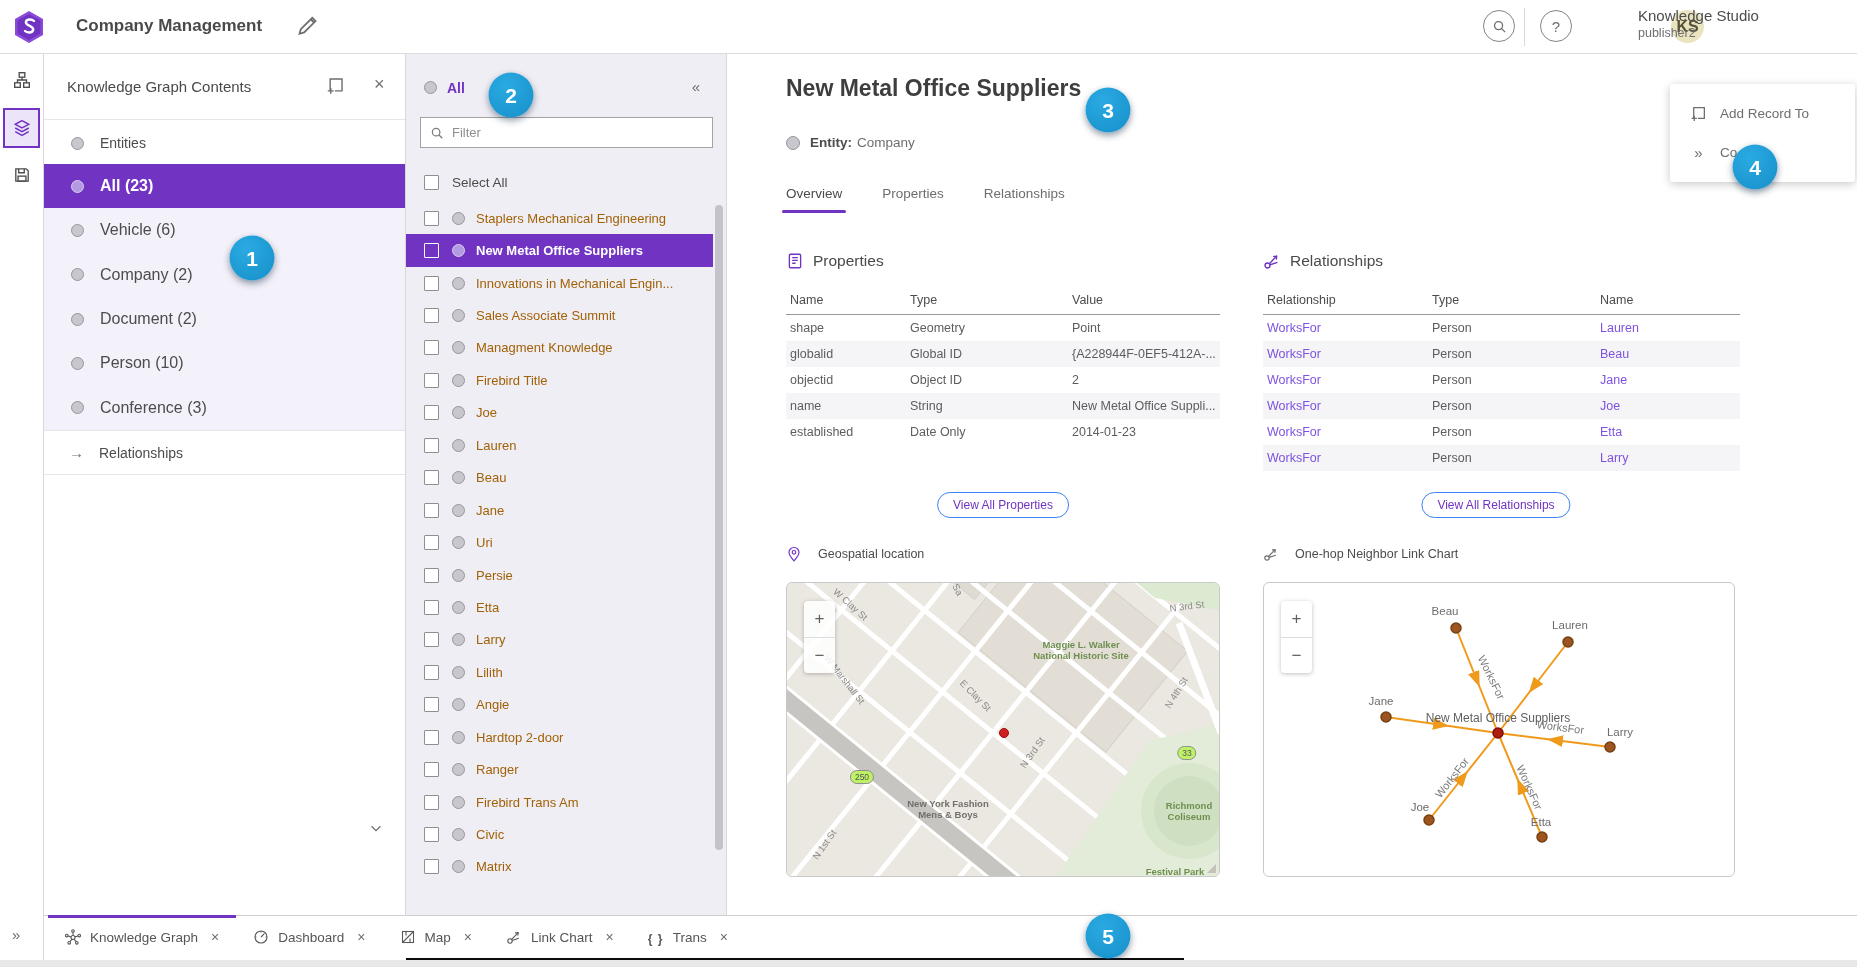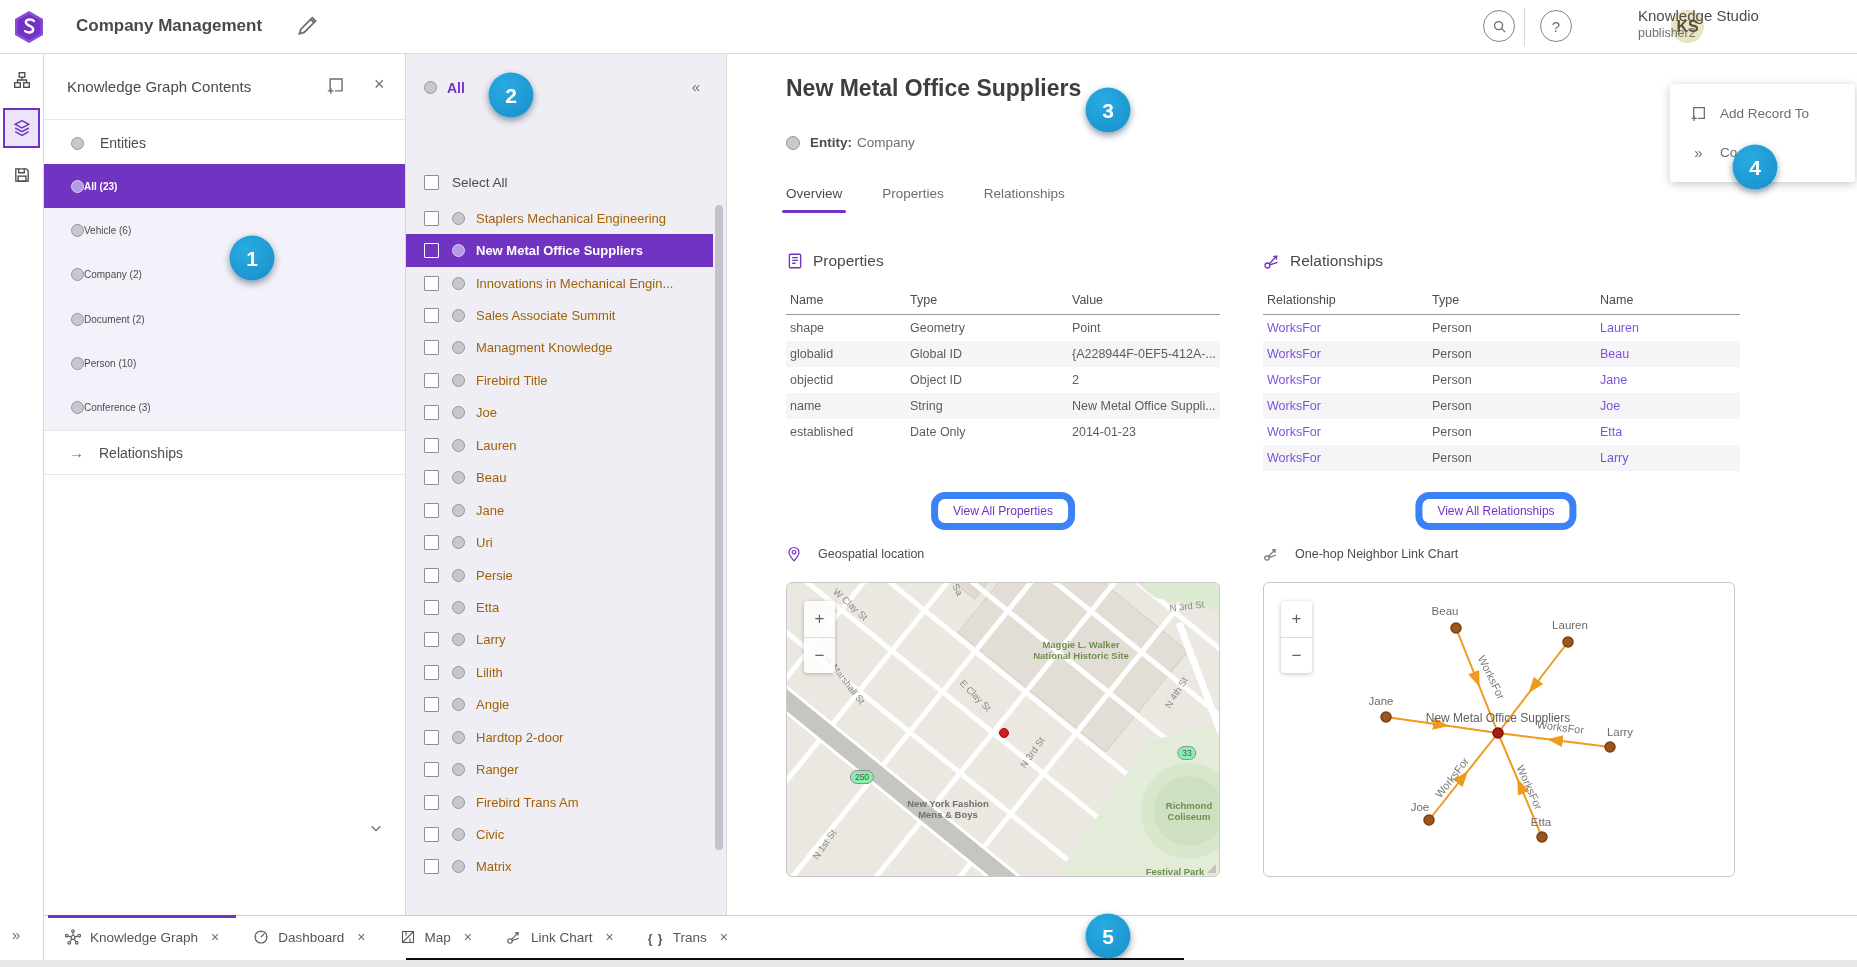--- a/index.html
+++ b/index.html
@@ -38,21 +38,21 @@
   .cp-title { position:absolute; left:23px; top:24px; font-size:15px; color:#4a4a4a; }
   .cp-addrec { position:absolute; left:282px; top:22px; width:19px; height:19px; color:#6e6e6e; cursor:pointer; }
   .cp-close { position:absolute; left:330px; top:20px; font-size:18px; color:#6e6e6e; cursor:pointer; }
   .ent-header { position:absolute; left:0; top:68px; width:100%; height:42px; display:flex; align-items:center; background:#fff; }
   .ent-header .circle { margin-left:27px; }
   .ent-header .ent-label { margin-left:16px; font-size:14px; }
   .chev { position:absolute; right:22px; width:14px; height:14px; color:#6e6e6e; cursor:pointer; }
   #entity-items { position:absolute; left:0; top:110px; width:100%; background:#f3f1f9; }
   .ent-row { height:44.3px; display:flex; align-items:center; cursor:pointer; }
   .ent-row .circle { margin-left:27px; }
-  .ent-row .ent-label { font-size:10px; color:#4c4c4c; }
+  .ent-row .ent-label { margin-left:16px; font-size:16px; color:#4c4c4c; }
   .ent-row.selected { background:#7133c2; }
   .ent-row.selected .ent-label { color:#fff; font-weight:700; }
   .ent-row.selected .circle { background:#b49ae2; border-color:#dccdf5; }
   .rel-row { position:absolute; left:0; top:376px; width:100%; height:45px; background:#fff;
              border-top:1px solid #e6e6e6; border-bottom:1px solid #e6e6e6; display:flex; align-items:center; cursor:pointer; }
   .rel-row .arrow { margin-left:25px; font-size:15px; color:#6e6e6e; }
   .rel-row .ent-label { margin-left:15px; font-size:14px; }
 
   .circle { width:13px; height:13px; border-radius:50%; background:#c9c7ce; border:1px solid #97949d; flex:0 0 auto; }
 
@@ -96,36 +96,36 @@
 
   .sec-header { position:absolute; top:198px; display:flex; align-items:center; gap:9px; }
   .sec-header svg { width:18px; height:18px; color:#7133c2; }
   .sec-title { font-size:15.5px; color:#4a4a4a; }
   .tbl { position:absolute; top:234px; border-collapse:collapse; table-layout:fixed; }
   .tbl th { text-align:left; font-weight:400; font-size:12.5px; color:#4c4c4c; padding:5px 4px 7px 4px;
             border-bottom:1px solid #999; }
   .tbl td { font-size:12.5px; color:#5d5d5d; padding:6px 4px; white-space:nowrap; overflow:hidden; }
   .tbl tr.shade td { background:#f5f4f6; }
   .tbl td.link { color:#7d52e0; cursor:pointer; }
-  .pill-btn { position:absolute; top:438px; transform:translateX(-50%); padding:5px 15px; border:7px solid #3b82f6;
+  .pill-btn { position:absolute; top:438px; transform:translateX(-50%); padding:5px 15px; border:1px solid #3b82f6;
               border-radius:14px; background:#fff; color:#7133c2; font-size:12px; cursor:pointer;
               font-family:"Liberation Sans", sans-serif; }
   .sub-header { position:absolute; top:492px; display:flex; align-items:center; gap:16px; }
   .sub-header svg { width:16px; height:16px; }
   .sub-title { font-size:12.5px; color:#4c4c4c; }
 
   
   .map-card { position:absolute; left:59px; top:528px; width:434px; height:295px; border:1px solid #c9c9c9;
               border-radius:6px; overflow:hidden; background:#ebe7e1; }
   .map-card svg.basemap { position:absolute; left:0; top:0; }
   .map-label { position:absolute; font-size:9.5px; color:#8a8a8a; white-space:nowrap; text-align:center;
                transform:translate(-50%,-50%); pointer-events:none; line-height:1.15; }
   .map-label.green { color:#6f8f4f; font-weight:700; white-space:normal; }
   .map-label.dark { color:#72706c; font-weight:700; white-space:normal; }
-  .shield { position:absolute; transform:translate(-50%,-50%); background:#86efac; border:1px solid #8f8f8f;
+  .shield { position:absolute; transform:translate(-50%,-50%); background:#bef264; border:1px solid #8f8f8f;
             border-radius:7px; font-size:8.5px; color:#555; padding:1px 4px; }
   .zoom-ctl { position:absolute; left:17px; top:18px; width:31px; border-radius:4px; background:rgba(255,255,255,0.85);
               box-shadow:0 1px 4px rgba(0,0,0,0.25); z-index:5; }
   .zoom-btn { height:36px; display:flex; align-items:center; justify-content:center; font-size:17px; color:#5f5f5f; cursor:pointer; }
   .zoom-btn + .zoom-btn { border-top:1px solid #ddd; }
   .attrib-arrow { position:absolute; right:3px; bottom:3px; width:0; height:0;
                   border-left:9px solid transparent; border-bottom:9px solid #bdb9b2; opacity:.8; }
 
   
   .chart-card { position:absolute; left:536px; top:528px; width:472px; height:295px; border:1px solid #c9c9c9;
@@ -277,20 +277,27 @@
             <path d="M3 6l5 5 5-5"></path>
           </svg>
       </span>
     </div>
   </div>
 
   <div class="list-panel">
     <span class="circle lp-header-circle"></span>
     <span class="lp-header-label">All</span>
     <span class="lp-collapse">«</span>
+    <div class="filter-box">
+      <svg viewBox="0 0 16 16" fill="none" stroke="currentColor" stroke-width="1.4">
+        <circle cx="7" cy="7" r="4.3"></circle>
+          <path d="M10.3 10.3L14 14"></path>
+      </svg>
+      <input class="filter-input" type="text" placeholder="Filter" style="">
+    </div>
     <div class="select-all">
       <span class="checkbox"></span>
       <span class="sa-label">Select All</span>
     </div>
     <div id="list-items">
         <div class="li-row">
           <span class="checkbox"></span>
           <span class="circle"></span>
           <span class="li-label">Staplers Mechanical Engineering</span>
         </div>

